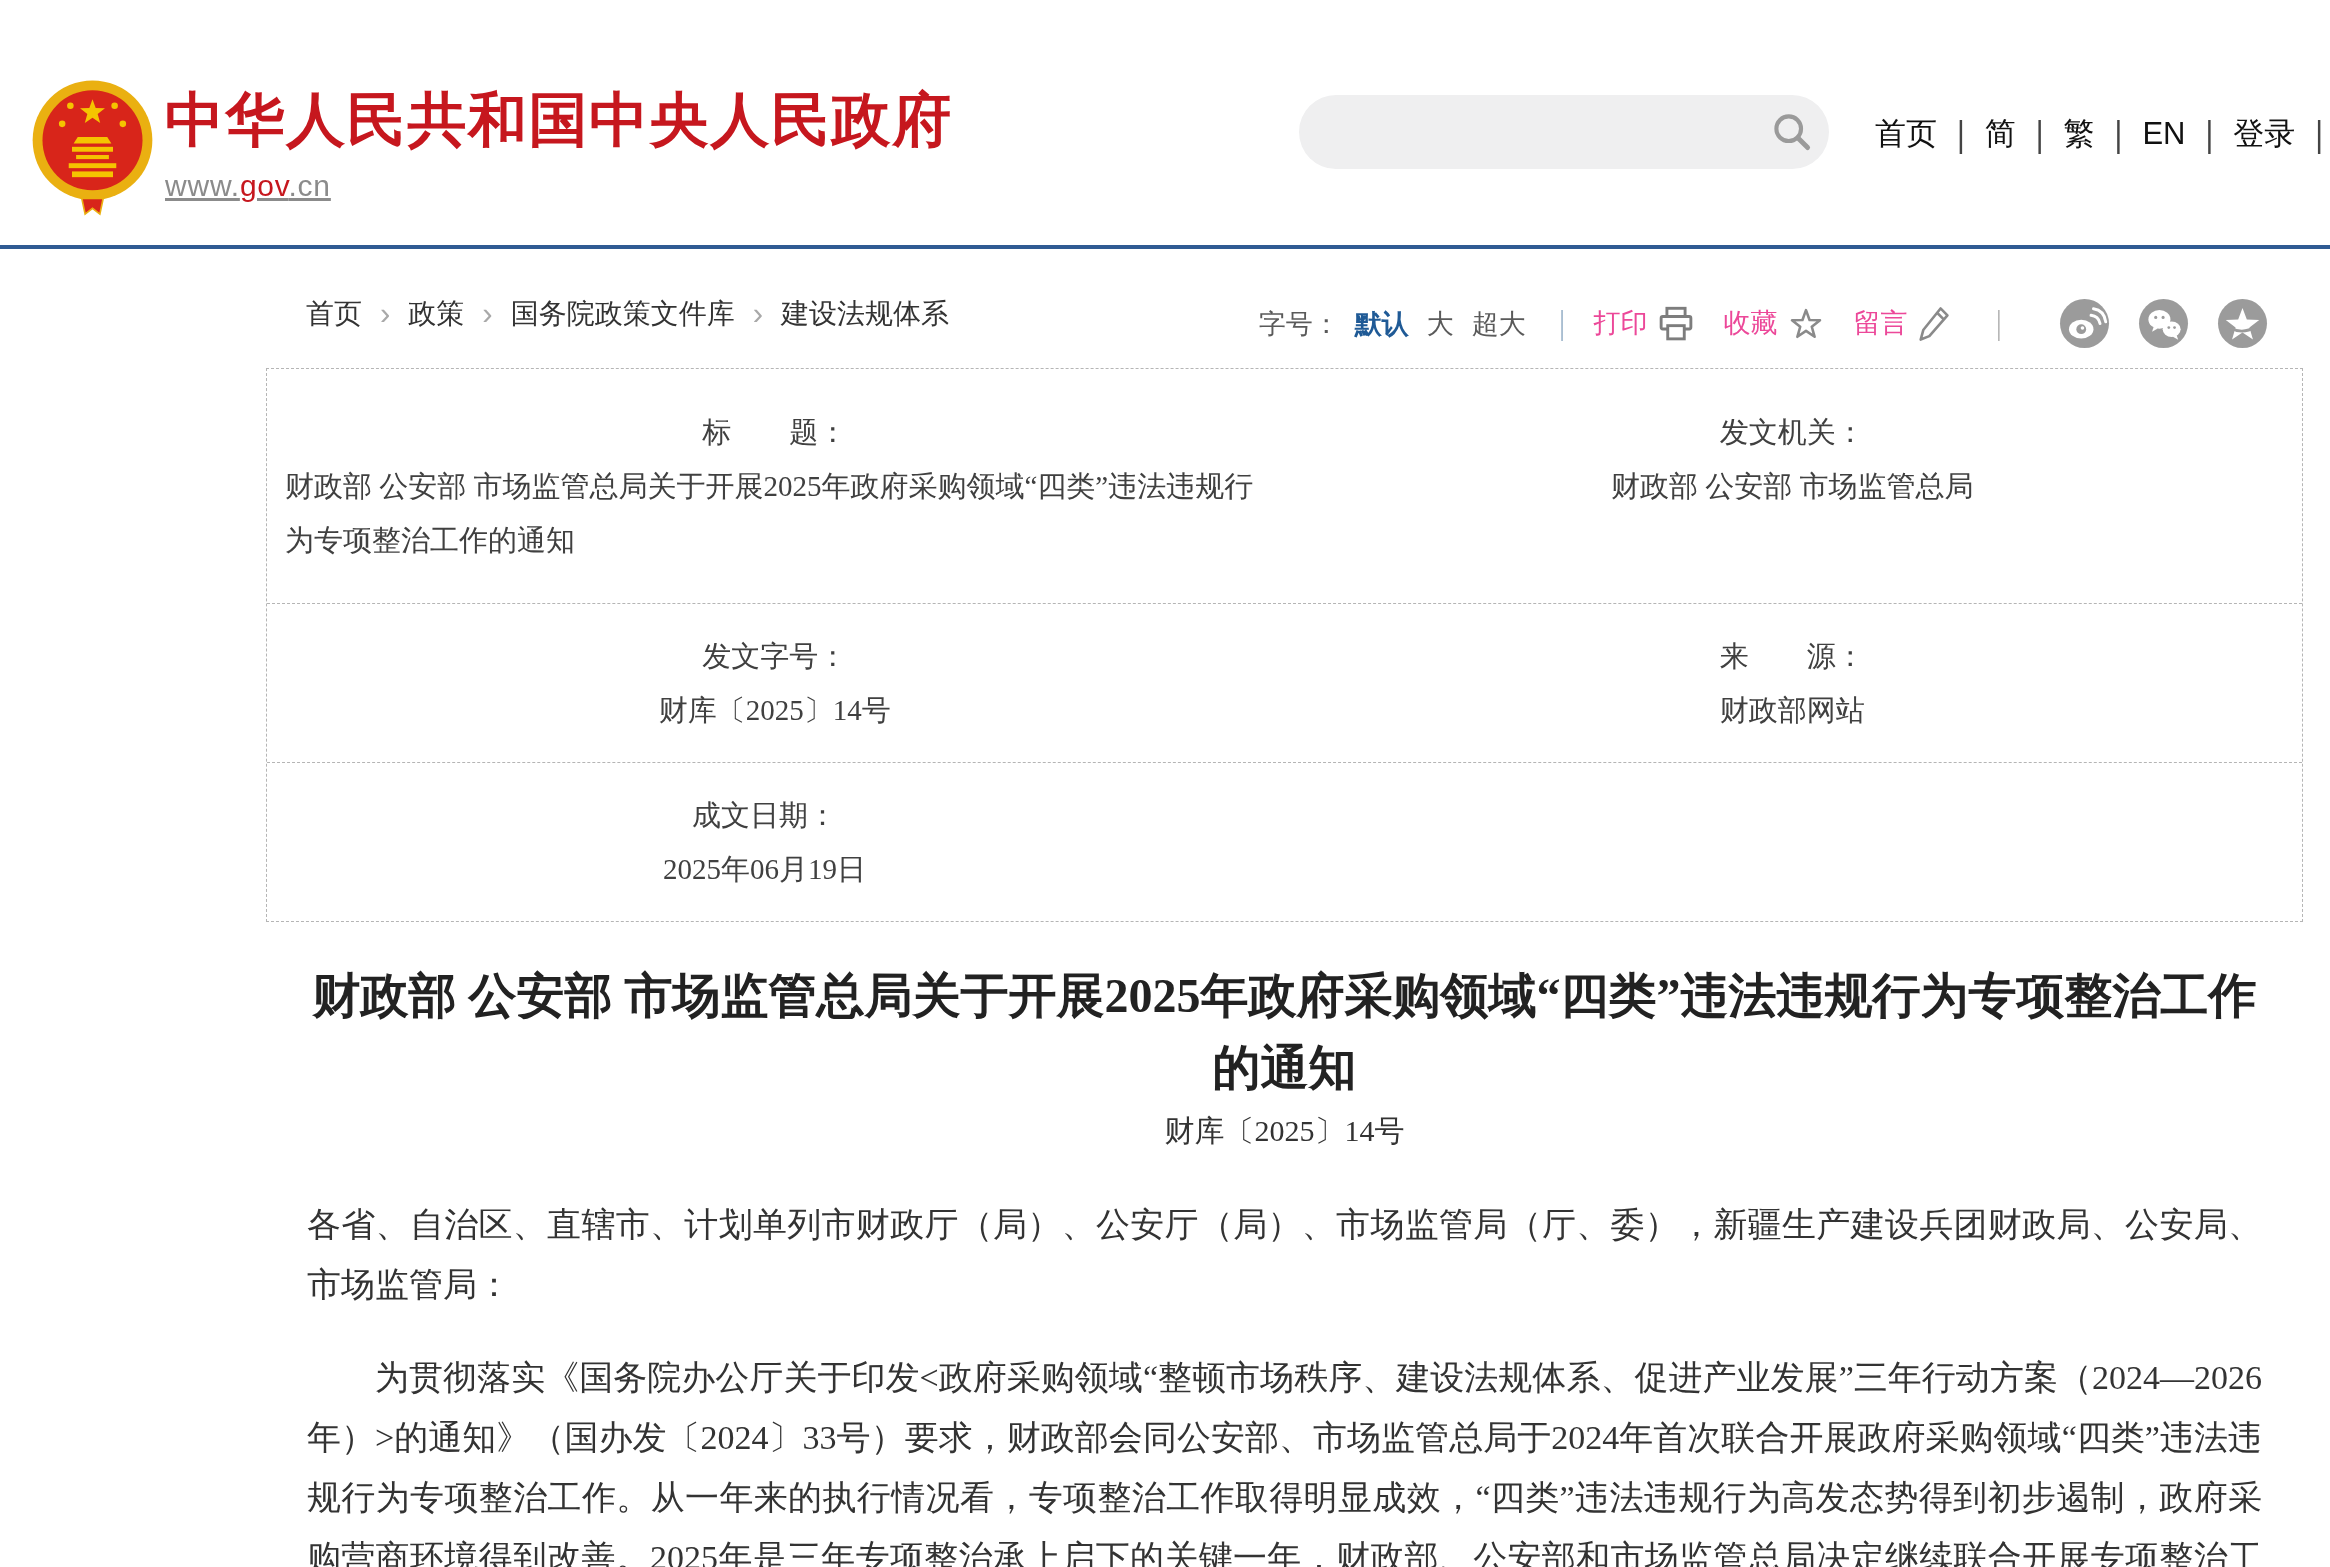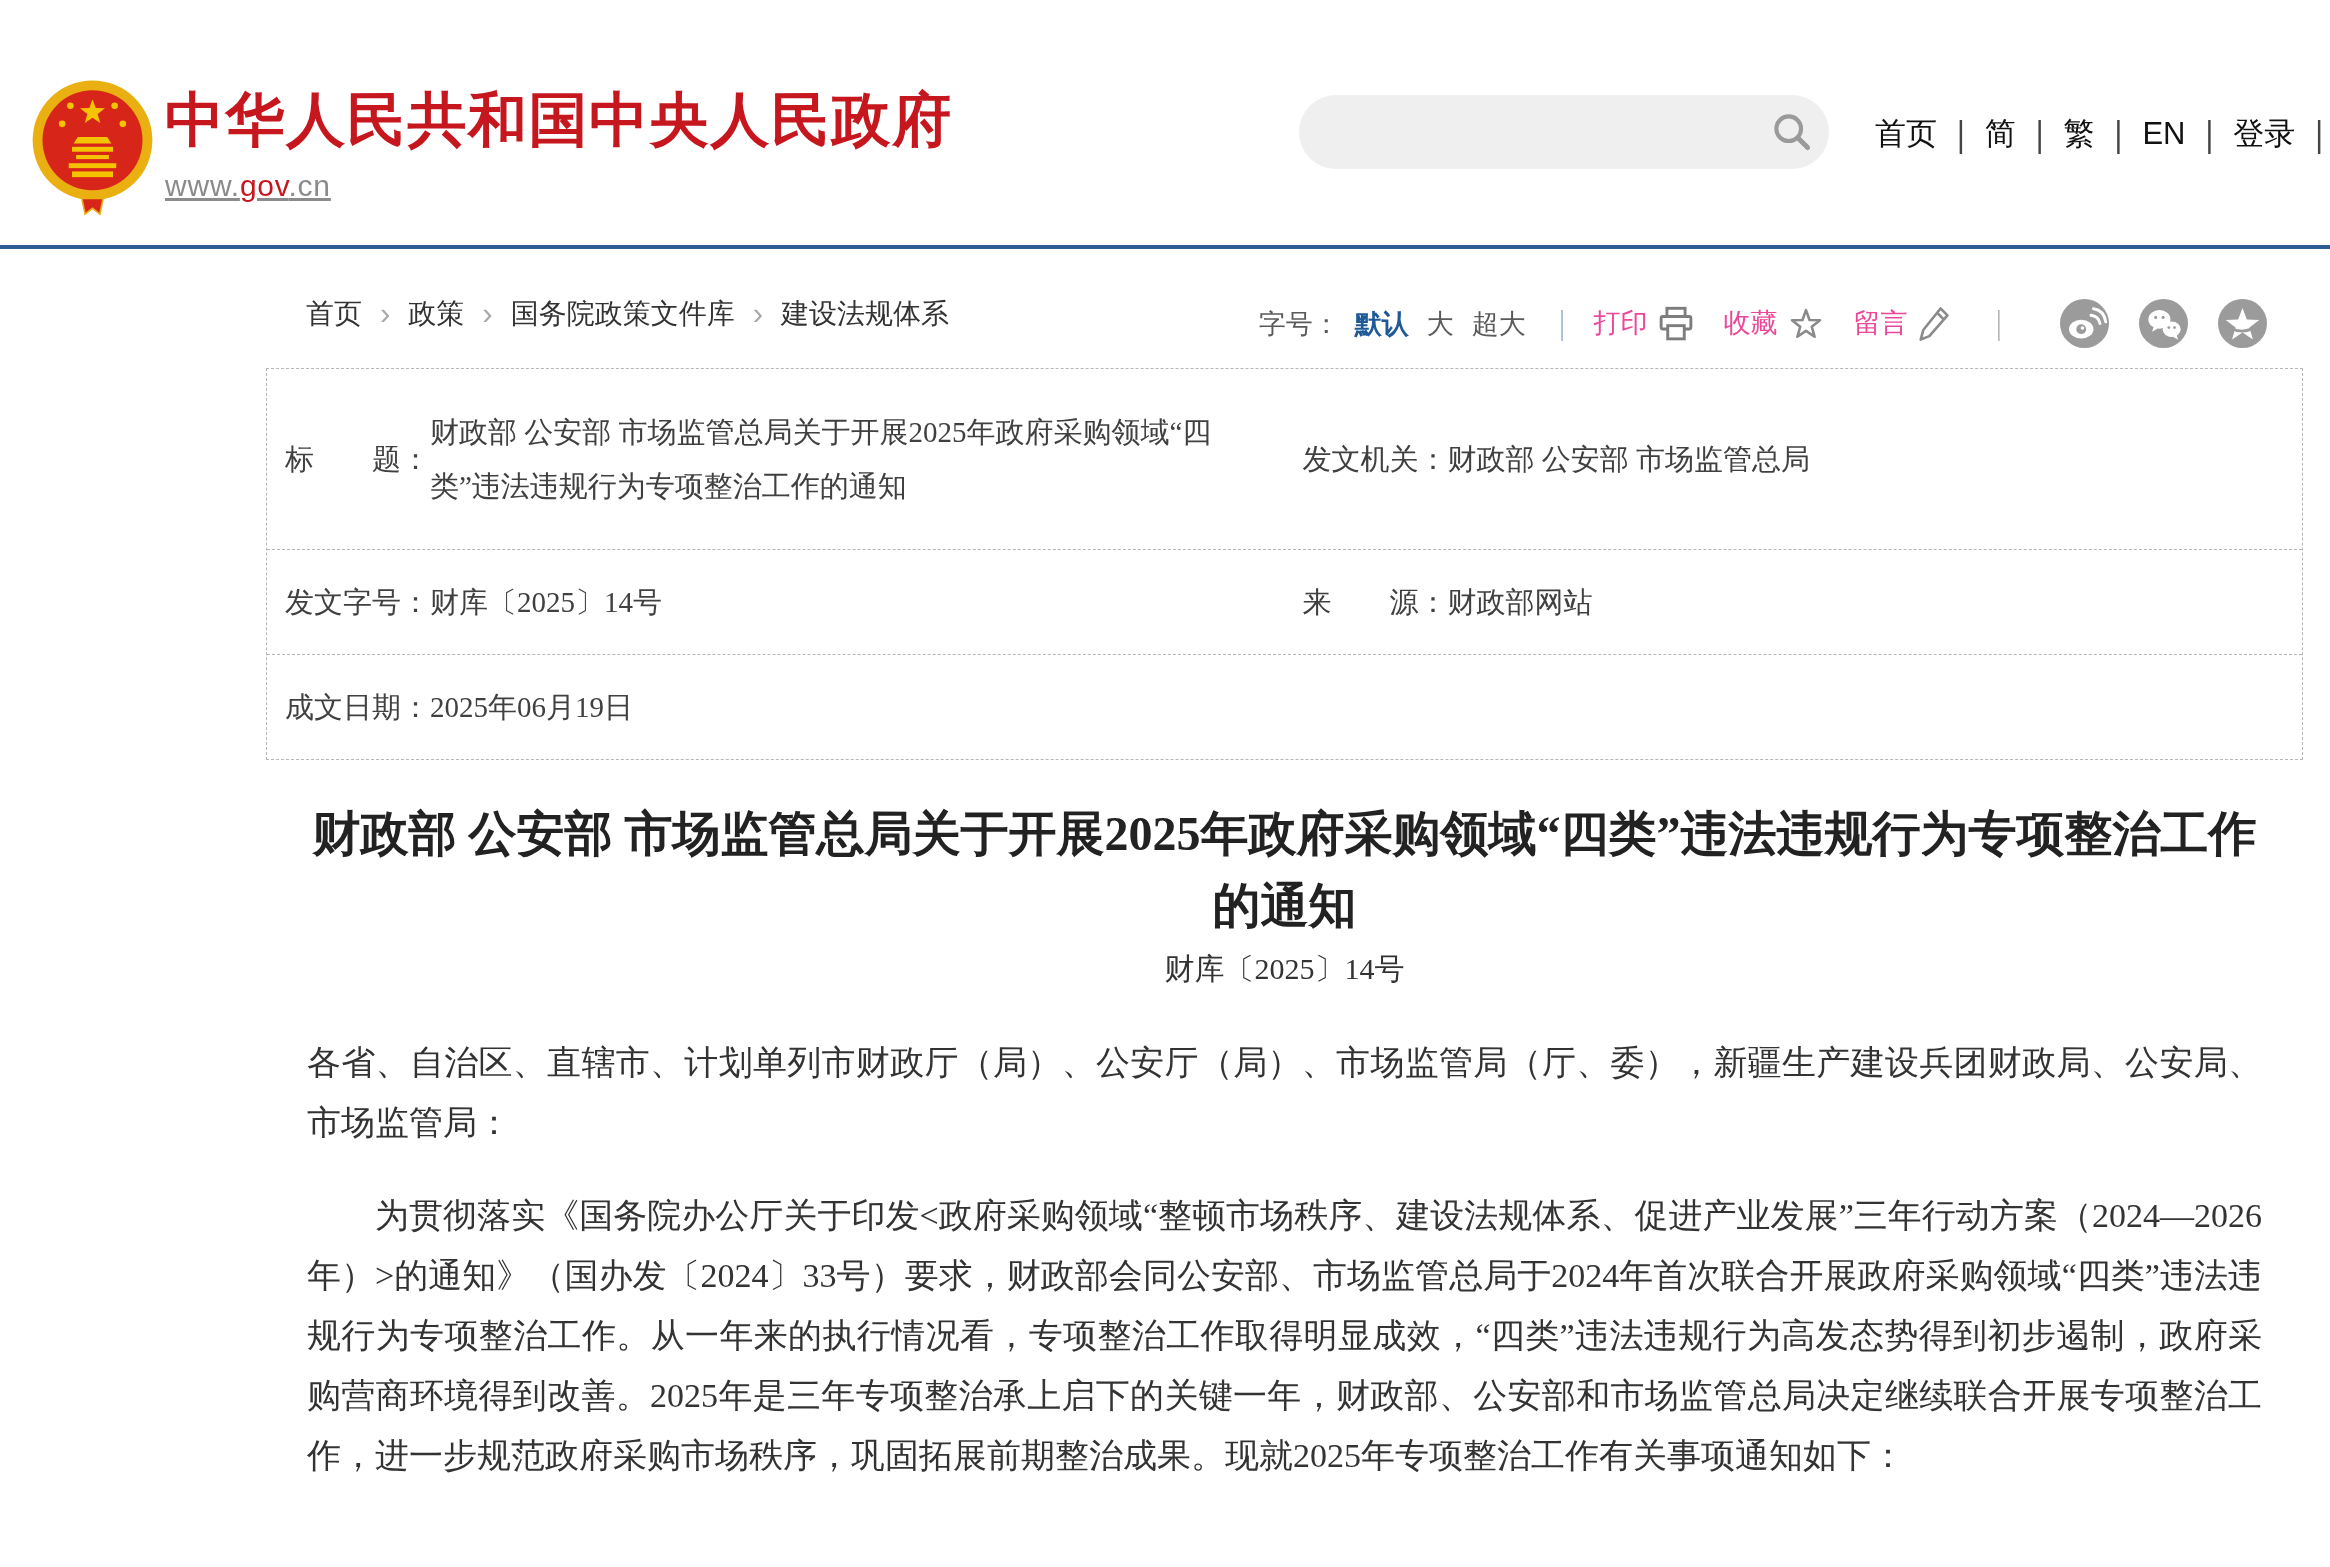--- a/index.html
+++ b/index.html
@@ -53,21 +53,21 @@
   .tool-btn { display:flex; margin-right:28px; cursor:pointer; color:#ec4899; }
   .tool-btn .t-ico { margin-left:10px; display:inline-flex; }
   .share-group { display:flex; align-items:center; }
   .share-circle { width:49px; height:49px; border-radius:50%; background:#9b9b9b; margin-left:30px;
     display:flex; align-items:center; justify-content:center; cursor:pointer; }
   
   .meta-table { margin-top:33px; border:1.6px dashed #b5b5b5; }
   .meta-row { display:flex; border-bottom:1.6px dashed #b5b5b5; }
   .meta-row:last-child { border-bottom:none;gap:41px; }
   .mcell { width:50%; display:flex; align-items:center; padding:25px 20px 25px 18px;
-    font-size:29px; color:#404040; line-height:54px; }
+    font-size:29px; color:#404040; line-height:54px;flex-direction:column; }
   .mcell .mlabel { white-space:pre; flex:none; }
   .mcell .mvalue { flex:1; }
   .meta-row.row-first .mcell { padding-top:36px; padding-bottom:36px; }
   
   .doc { padding:0 41px; }
   .doc-title {
     margin-top:38px; text-align:center; font-weight:bold; color:#222;
     font-size:48px; line-height:72px;
   }
   .doc-number { margin-top:6.6px; text-align:center; font-size:30px; color:#333; }

